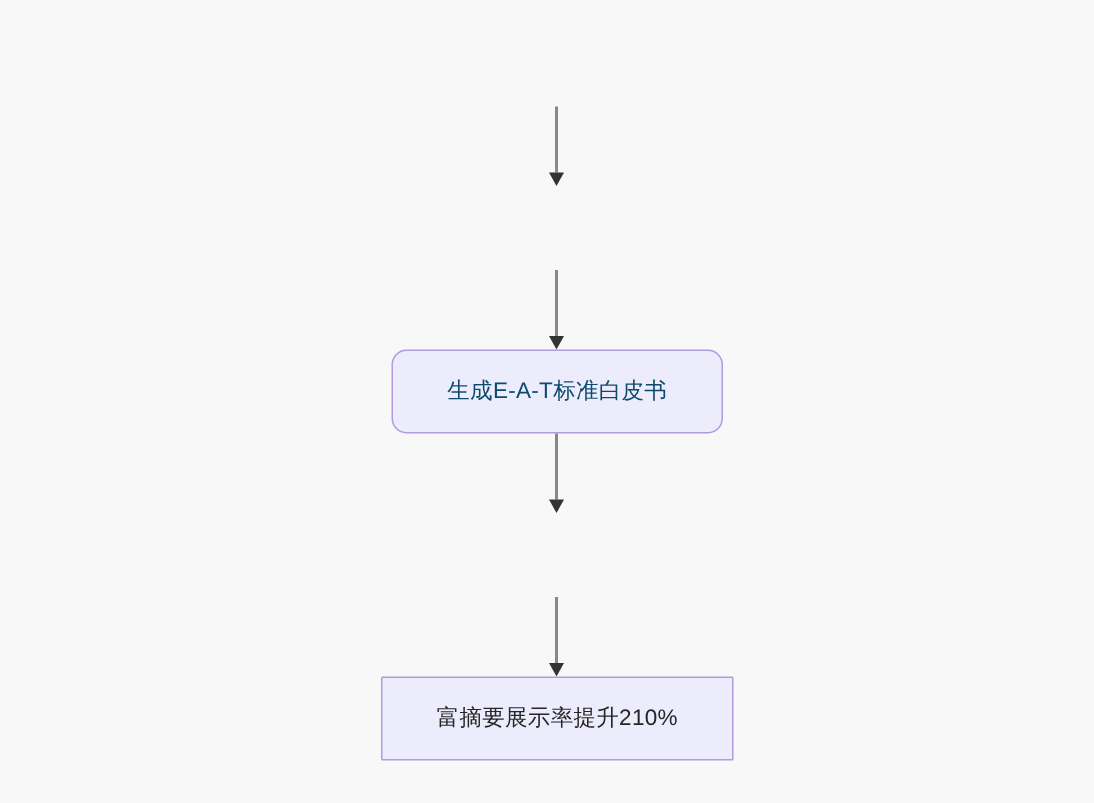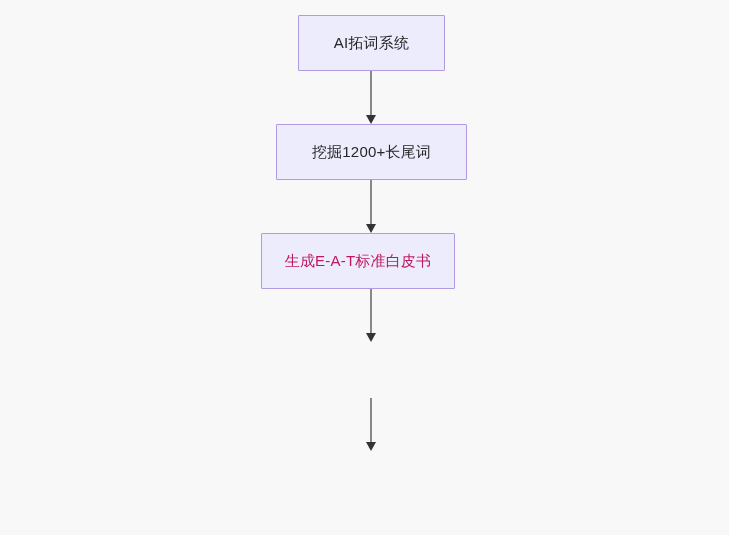--- a/index.html
+++ b/index.html
@@ -57,27 +57,24 @@
         <polygon points="366,115 376,115 371,124" fill="#333333"></polygon>
         <line x1="371" y1="180" x2="371" y2="224" stroke="#888888" stroke-width="2"></line>
         <polygon points="366,224 376,224 371,233" fill="#333333"></polygon>
         <line x1="371" y1="289" x2="371" y2="333" stroke="#888888" stroke-width="2"></line>
         <polygon points="366,333 376,333 371,342" fill="#333333"></polygon>
         <line x1="371" y1="398" x2="371" y2="442" stroke="#888888" stroke-width="2"></line>
         <polygon points="366,442 376,442 371,451" fill="#333333"></polygon>
       </g>
   </svg>
 
-  <div class="node-box" id="box-0" style="left: 298px; top: 15px; width: 147px; height: 56px; background: rgb(236, 236, 253); border-color: rgb(177, 154, 224); color: rgb(38, 38, 38);">
-    <span class="node-label">AI拓词系统</span>
-  </div>
 
-  <div class="node-box" id="box-1" style="left: 276px; top: 124px; width: 191px; height: 56px; background: rgb(236, 236, 253); border-color: rgb(177, 154, 224); color: rgb(38, 38, 38);">
-    <span class="node-label">挖掘1200+长尾词</span>
-  </div>
 
-  <div class="node-box" id="box-2" style="left: 261px; top: 233px; width: 194px; height: 56px; background: rgb(236, 236, 253); border-color: rgb(177, 154, 224); color: #be185d;">
+  <div class="node-box" id="box-2" style="left: 261px; top: 233px; width: 221px; height: 56px; background: rgb(236, 236, 253); border-color: rgb(177, 154, 224); color: #0c4a6e; border-radius: 10px;">
     <span class="node-label">生成E-A-T标准白皮书</span>
   </div>
 
 
+  <div class="node-box" id="box-4" style="left: 254px; top: 451px; width: 235px; height: 56px; background: rgb(236, 236, 253); border-color: rgb(177, 154, 224); color: rgb(38, 38, 38);">
+    <span class="node-label">富摘要展示率提升210%</span>
+  </div>
 
 </div>
 
 </body></html>

